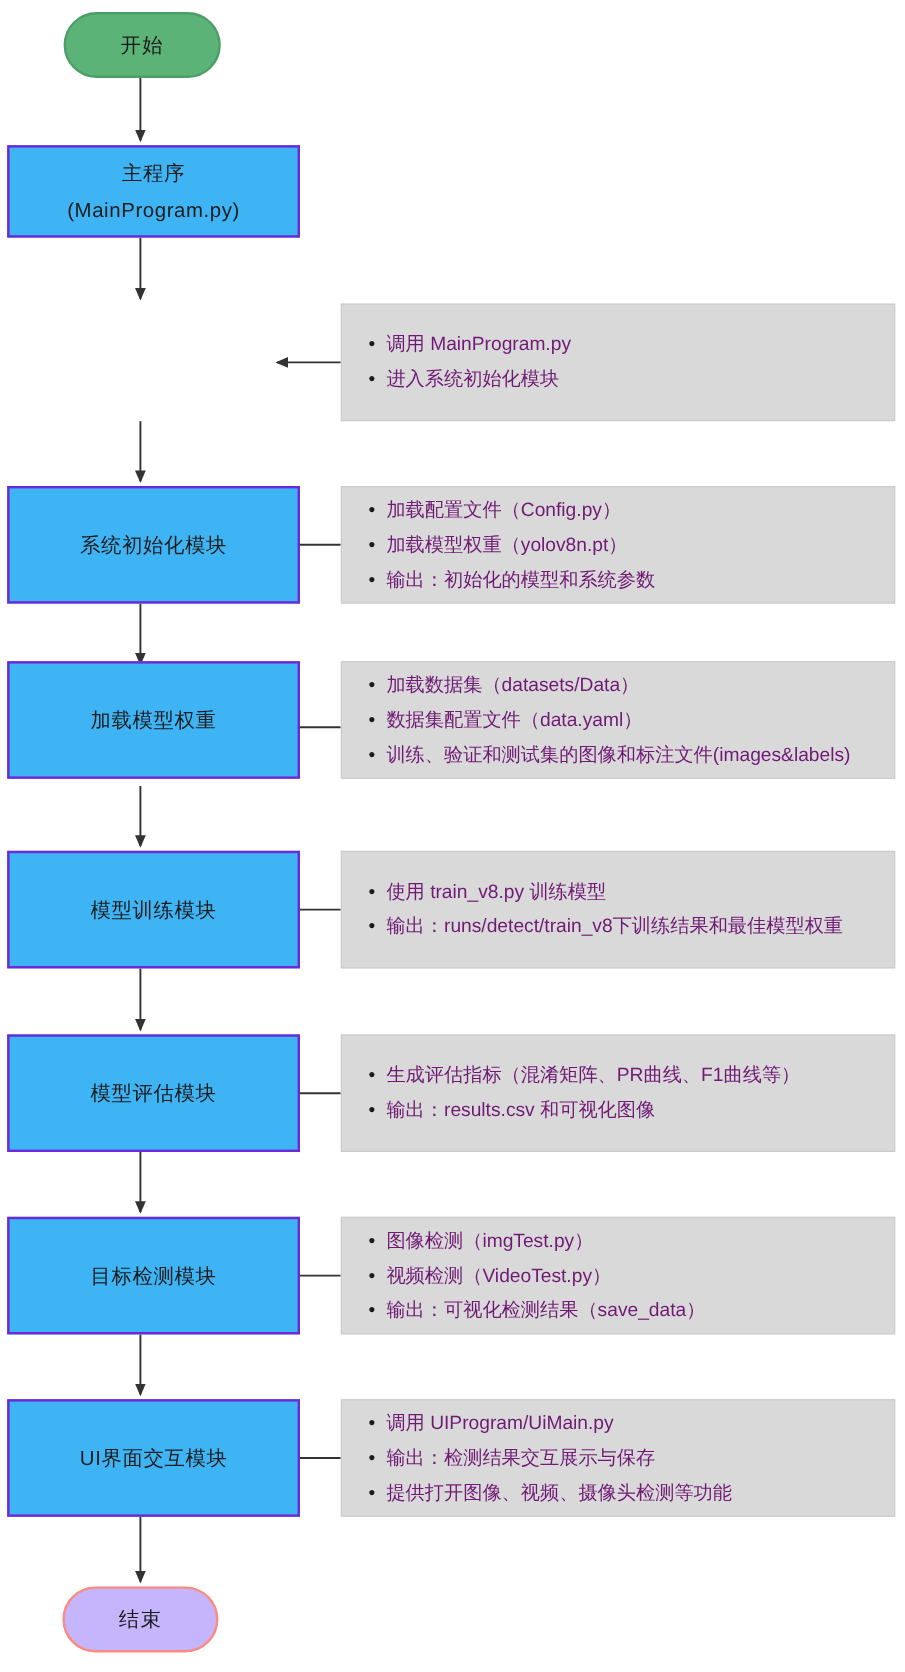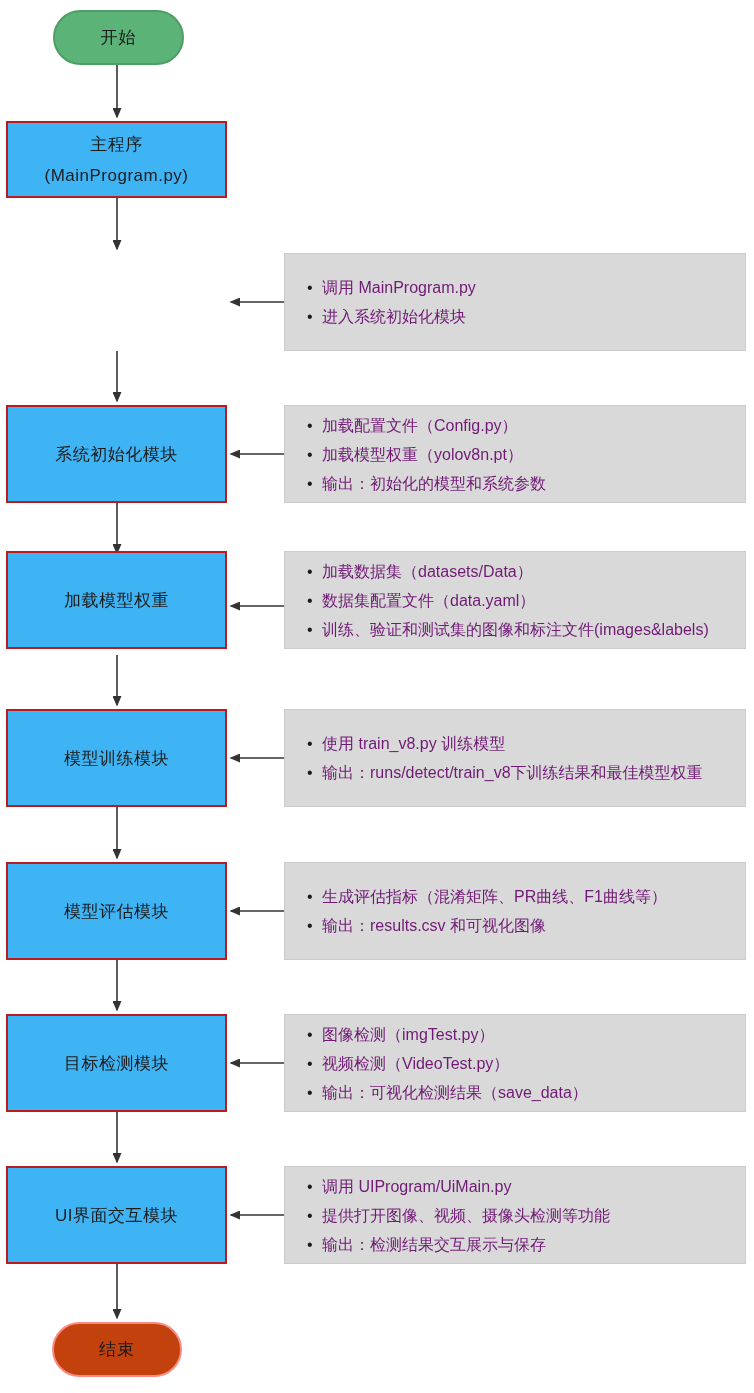--- a/index.html
+++ b/index.html
@@ -24,30 +24,30 @@
     box-sizing: border-box;
     letter-spacing: 1px;
   }
   .terminal.start {
     left: 53px; top: 10px; width: 131px; height: 55px;
     background: #5BB377;
     border: 2px solid #4C9E66;
   }
   .terminal.end {
     left: 52px; top: 1322px; width: 130px; height: 55px;
-    background: #c2410c;
+    background: #c4b5fd;
     border: 2px solid #FB8B81;
   }
 
   .process {
     position: absolute;
     left: 6px;
-    width: 221px;
+    width: 244px;
     background: #3FB4F5;
-    border: 2px solid #b91c1c;
+    border: 2px solid #6d28d9;
     box-sizing: border-box;
     display: flex;
     flex-direction: column;
     align-items: center;
     justify-content: center;
     text-align: center;
     font-size: 17px;
     line-height: 31px;
     color: #1c1c1c;
     letter-spacing: 0.5px;
@@ -186,22 +186,22 @@
       <li>输出：可视化检测结果（save_data）</li>
     </ul>
   </div>
 
   <div class="process row t6">
     <span>UI界面交互模块</span>
   </div>
   <div class="note t6">
     <ul>
       <li>调用 UIProgram/UiMain.py</li>
+      <li>输出：检测结果交互展示与保存</li>
       <li>提供打开图像、视频、摄像头检测等功能</li>
-      <li>输出：检测结果交互展示与保存</li>
     </ul>
   </div>
 
   <div class="terminal end">
     <span>结束</span>
   </div>
 
 </div>
 
 </body></html>

